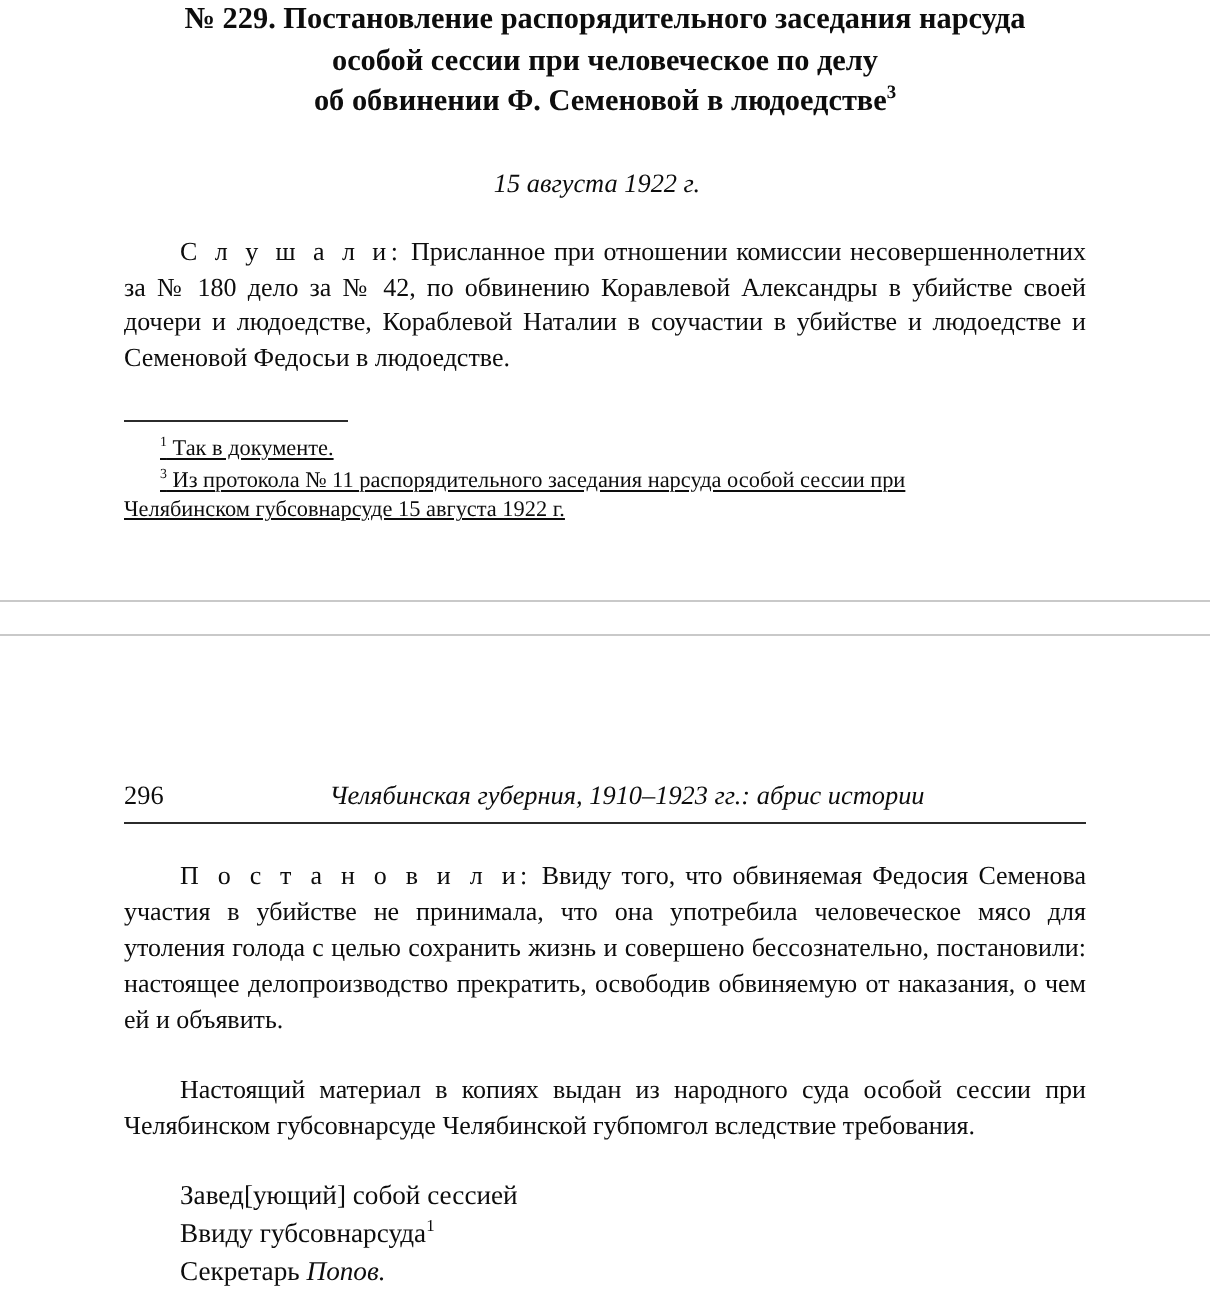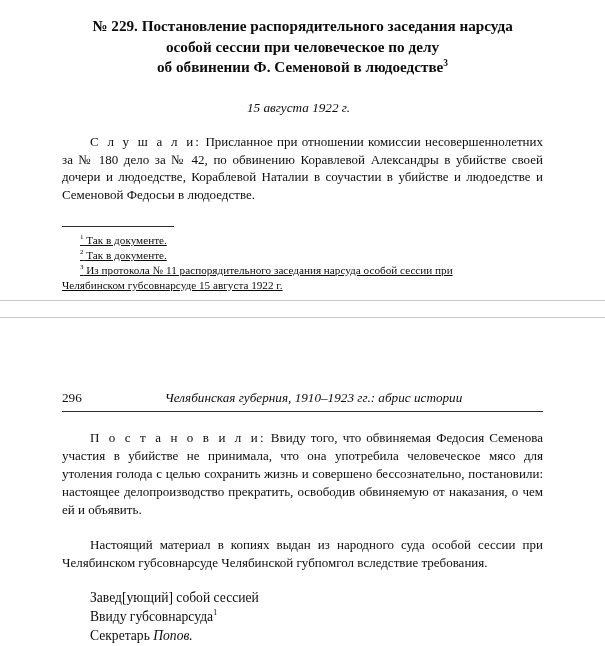--- a/index.html
+++ b/index.html
@@ -48,21 +48,21 @@
   .inner {
     padding: 0 62px;
   }
 
   .doc-title {
     text-align: center;
     font-weight: bold;
     font-size: 15.2px;
     line-height: 1.35;
     margin: 0;
-    padding-top: 16px;
+    padding-top: 0;
   }
   .doc-title .line { display: block; }
   .doc-title .line1 { text-indent: 0; }
   sup {
     font-size: 0.62em;
     vertical-align: super;
     font-weight: normal;
   }
   .doc-title sup { font-weight: bold; }
 
@@ -145,21 +145,20 @@
         <span class="line"><span>об обвинении Ф. Семеновой в людоедстве</span><sup>3</sup></span>
       </h1>
 
       <div class="date-line">15 августа 1922 г.</div>
 
       <p class="body-par"><span class="spaced">С л у ш а л и:</span><span> Присланное при отношении комиссии несовершеннолетних за № 180 дело за № 42, по обвинению Коравлевой Александры в убийстве своей дочери и людоедстве, Кораблевой Наталии в соучастии в убийстве и людоедстве и Семеновой Федосьи в людоедстве.</span></p>
 
       <div class="footnote-rule"></div>
 
       <div class="footnote"><sup>1</sup><span> Так в документе.</span></div>
-      <div class="footnote"><sup>2</sup><span> Так в документе.</span></div>
       <div class="footnote"><sup>3</sup><span> Из протокола № 11 распорядительного заседания нарсуда особой сессии при</span></div>
       <div class="footnote cont">Челябинском губсовнарсуде 15 августа 1922 г.</div>
     </div>
   </div>
 
   <div class="gap"></div>
   <div class="gap-line a"></div>
   <div class="gap-line b"></div>
 
   <div class="pane pane-bottom">

